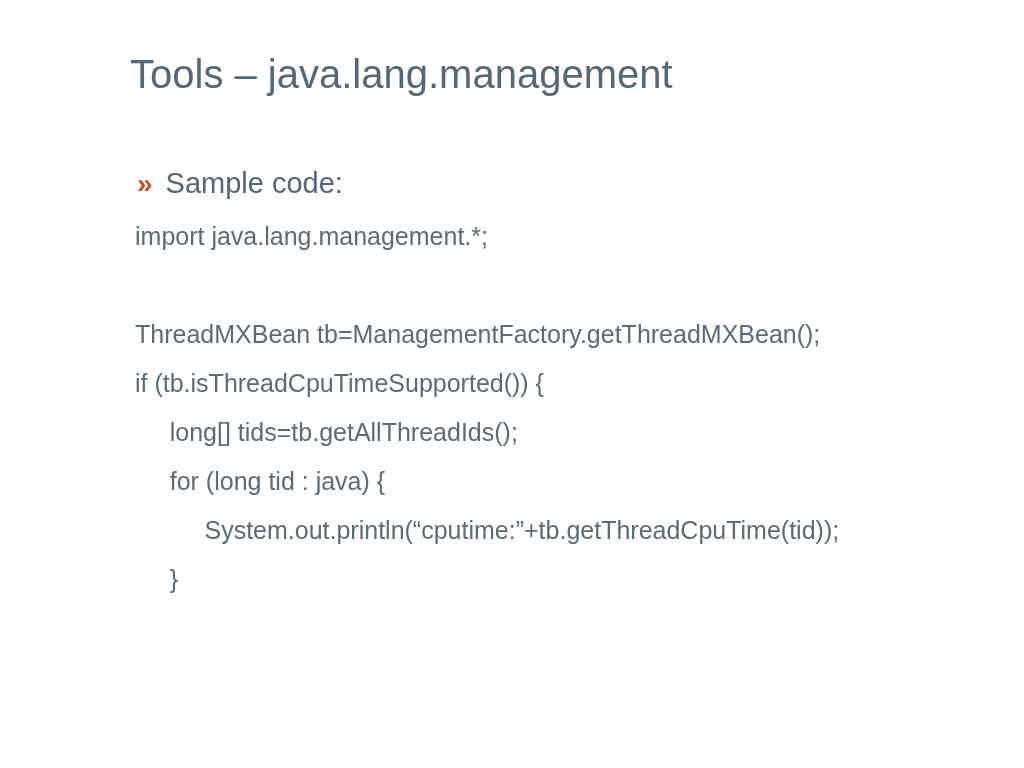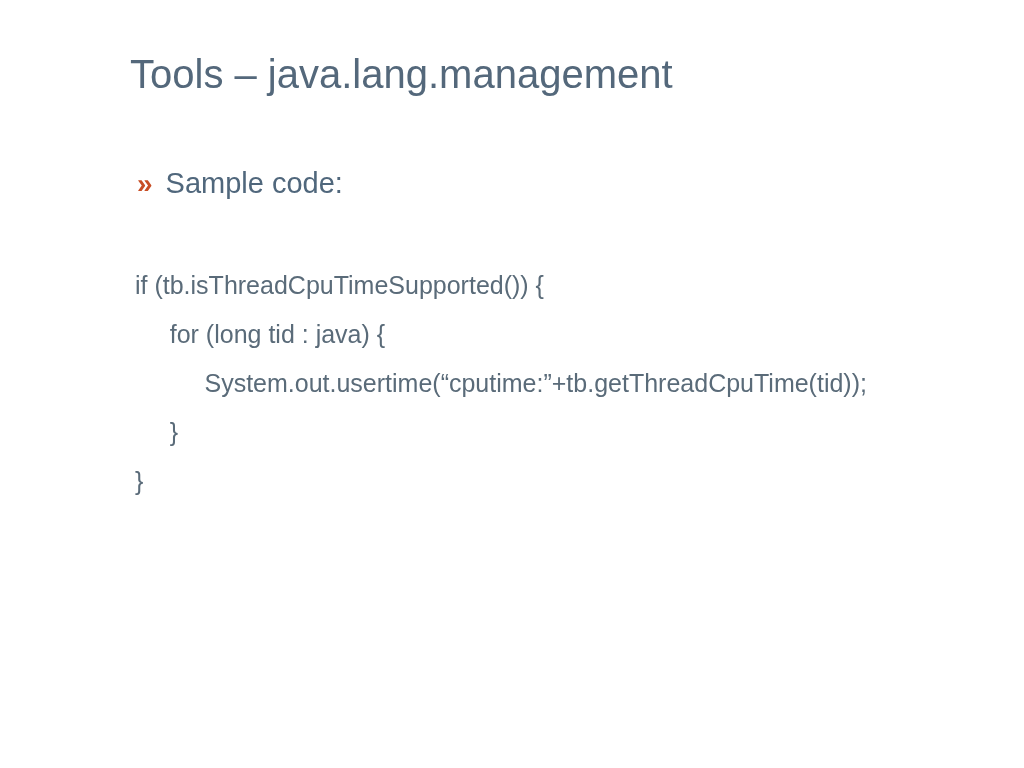--- a/index.html
+++ b/index.html
@@ -82,24 +82,27 @@
 <div class="slide">
 
   <div class="slide-title">Tools – java.lang.management</div>
 
   <div class="bullet-row">
     <span class="bullet-marker">»</span>
     <span class="bullet-label">Sample code:</span>
   </div>
 
   <div class="code-block">
+    <div class="code-line">import java.lang.management.*;</div>
     <div class="code-line"></div>
+    <div class="code-line">ThreadMXBean tb=ManagementFactory.getThreadMXBean();</div>
     <div class="code-line">if (tb.isThreadCpuTimeSupported()) {</div>
+    <div class="code-line">     long[] tids=tb.getAllThreadIds();</div>
     <div class="code-line">     for (long tid : java) {</div>
-    <div class="code-line">          System.out.usertime(“cputime:”+tb.getThreadCpuTime(tid));</div>
+    <div class="code-line">          System.out.println(“cputime:”+tb.getThreadCpuTime(tid));</div>
     <div class="code-line">     }</div>
     <div class="code-line">}</div>
   </div>
 
   <div class="page-number">4</div>
 
   <div class="logo">
     <svg width="58" height="58" viewBox="0 0 60 60" xmlns="http://www.w3.org/2000/svg">
       <circle cx="30" cy="30" r="28.5" fill="#D4572A"></circle>
       <path d="M 1.5 30 A 33 33 0 0 1 58.5 30 A 33 33 0 0 1 1.5 30 Z" fill="#FFFFFF"></path>

